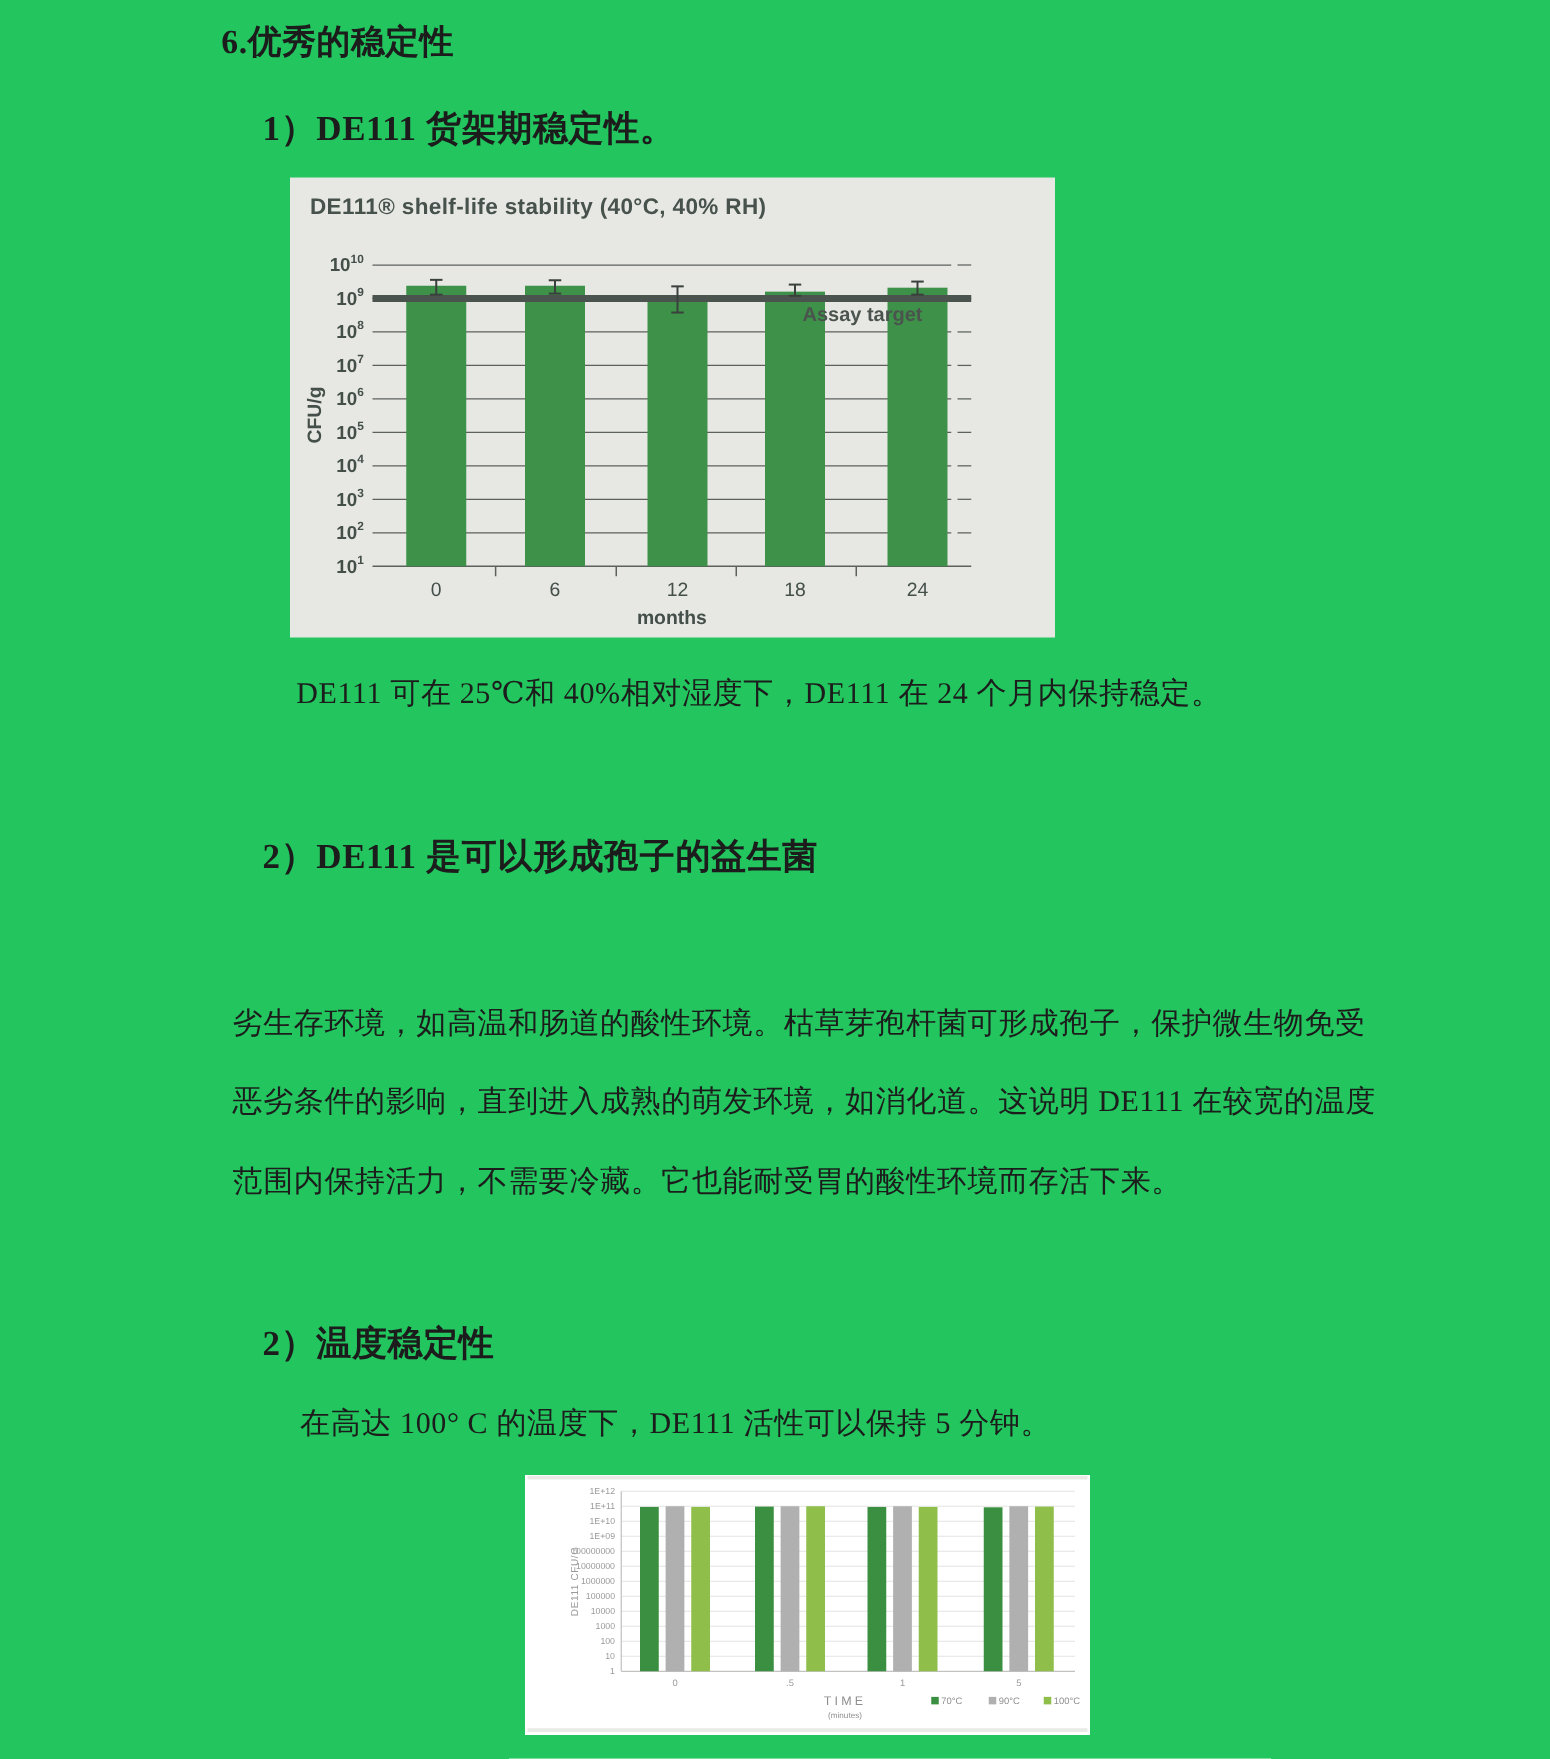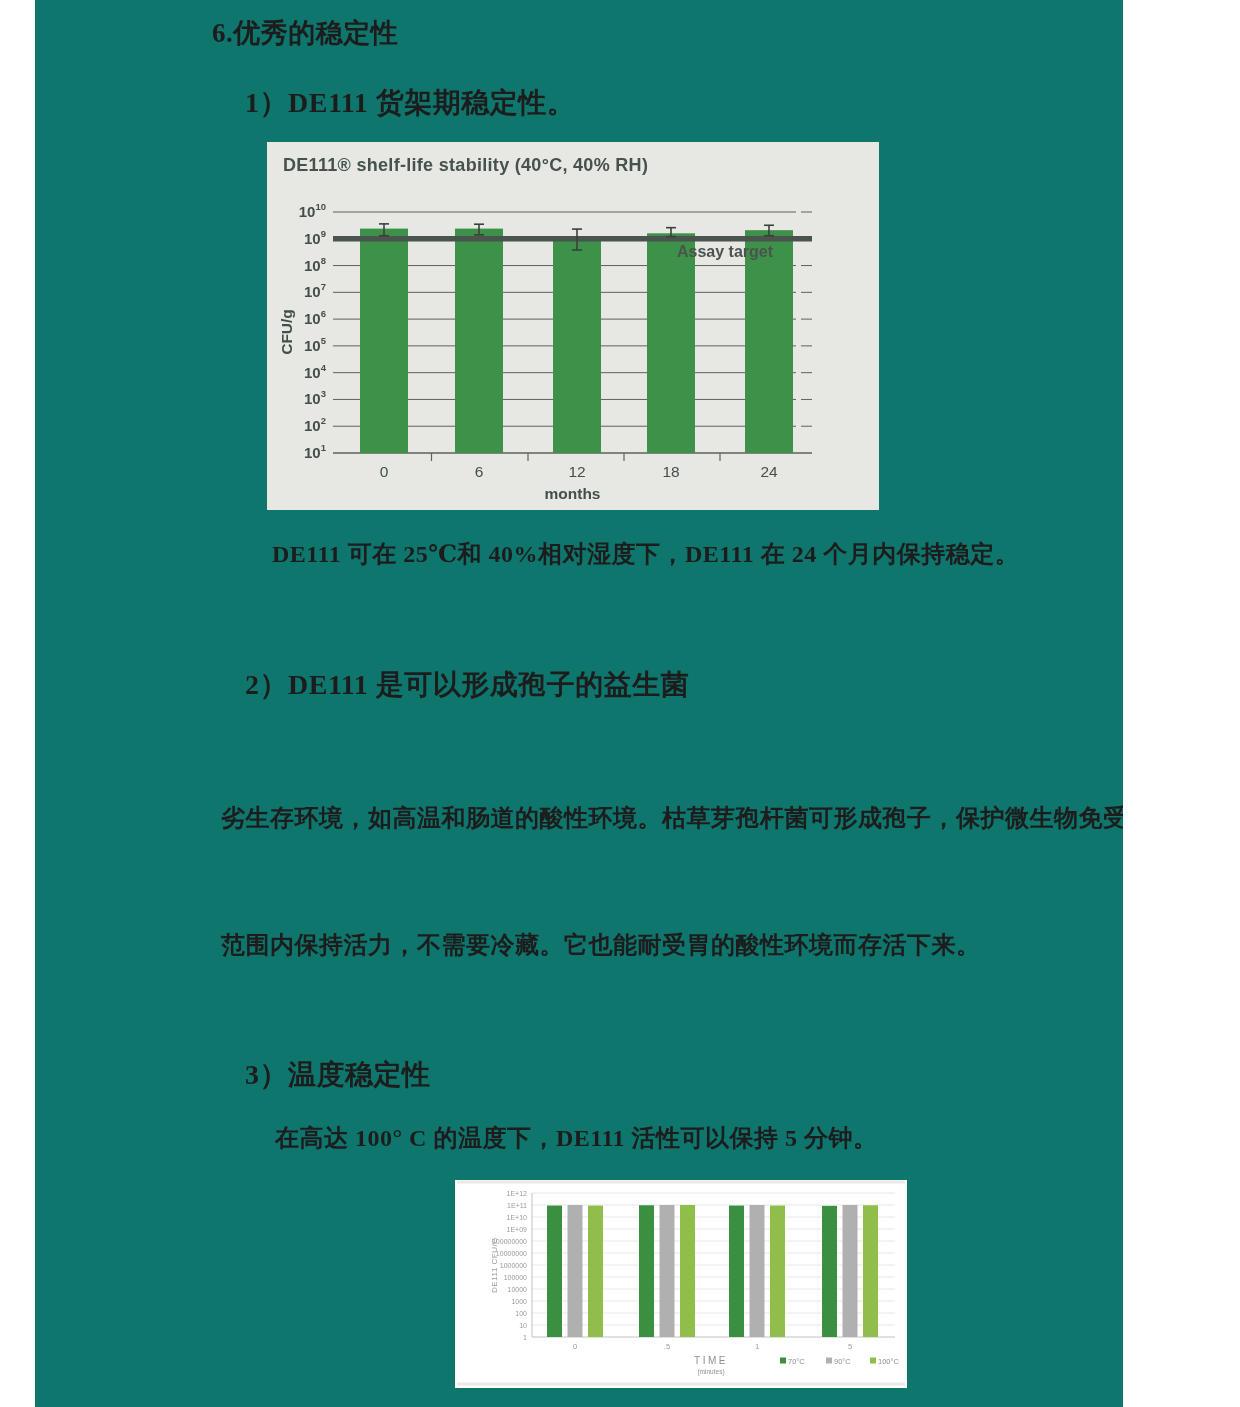--- a/index.html
+++ b/index.html
@@ -1,23 +1,23 @@
 <!DOCTYPE html>
 <html><head>
 <meta charset="utf-8">
 <style>
   html,body{margin:0;padding:0;background:#ffffff;}
   #page{
-    position:relative;width:1088px;height:1407px;background:#0f766e;overflow:hidden;
-    font-family:"Liberation Serif","DejaVu Serif",serif;color:#1c1c1c;margin-left:35px;
+    position:relative;width:1240px;height:1407px;background:#22c55e;overflow:hidden;
+    font-family:"Liberation Serif","DejaVu Serif",serif;color:#1c1c1c;
   }
   .abs{position:absolute;}
   .h-main{font-size:27px;font-weight:bold;letter-spacing:0.5px;}
   .h-sub{font-size:28px;font-weight:bold;letter-spacing:0.5px;}
-  .body-text{font-size:24px;letter-spacing:0.5px;white-space:nowrap;font-weight:bold;}
+  .body-text{font-size:24px;letter-spacing:0.5px;white-space:nowrap;}
   
   #chart1{
     left:232px;top:142px;width:612px;height:368px;background:#e7e8e4;
     font-family:"Liberation Sans","DejaVu Sans",sans-serif;
   }
   #chart1-title{
     position:absolute;left:16px;top:13px;font-size:18px;font-weight:bold;
     color:#47524d;letter-spacing:0.3px;white-space:nowrap;
   }
   #chart2{left:420px;top:1180px;width:452px;height:208px;background:#ffffff;
@@ -113,23 +113,24 @@
           <text transform="translate(25,190) rotate(-90)" text-anchor="middle" fill="#444f4a" font-size="15.5" font-weight="bold">CFU/g</text>
         </g>
       </svg>
   </div>
 
   <div class="abs body-text" style="left:237px;top:538px;">DE111 可在 25℃和 40%相对湿度下，DE111 在 24 个月内保持稳定。</div>
 
   <div class="abs h-sub" style="left:210px;top:666px;text-align:center;">2）DE111 是可以形成孢子的益生菌</div>
 
   <div class="abs body-text" style="left:186px;top:802px;">劣生存环境，如高温和肠道的酸性环境。枯草芽孢杆菌可形成孢子，保护微生物免受</div>
+  <div class="abs body-text" style="left:186px;top:865px;">恶劣条件的影响，直到进入成熟的萌发环境，如消化道。这说明 DE111 在较宽的温度</div>
   <div class="abs body-text" style="left:186px;top:929px;">范围内保持活力，不需要冷藏。它也能耐受胃的酸性环境而存活下来。</div>
 
-  <div class="abs h-sub" style="left:210px;top:1056px;">3）温度稳定性</div>
+  <div class="abs h-sub" style="left:210px;top:1056px;">2）温度稳定性</div>
 
   <div class="abs body-text" style="left:240px;top:1122px;">在高达 100° C 的温度下，DE111 活性可以保持 5 分钟。</div>
 
   <div id="chart2" class="abs">
     <svg id="c2svg" width="452" height="208" viewBox="0 0 452 208">
         <g>
           <line x1="2" y1="2" x2="450" y2="2" stroke="#e9e9e6" stroke-width="3"></line>
           <line x1="2" y1="204" x2="450" y2="204" stroke="#e9e9e6" stroke-width="3"></line>
         </g>
         <g>

